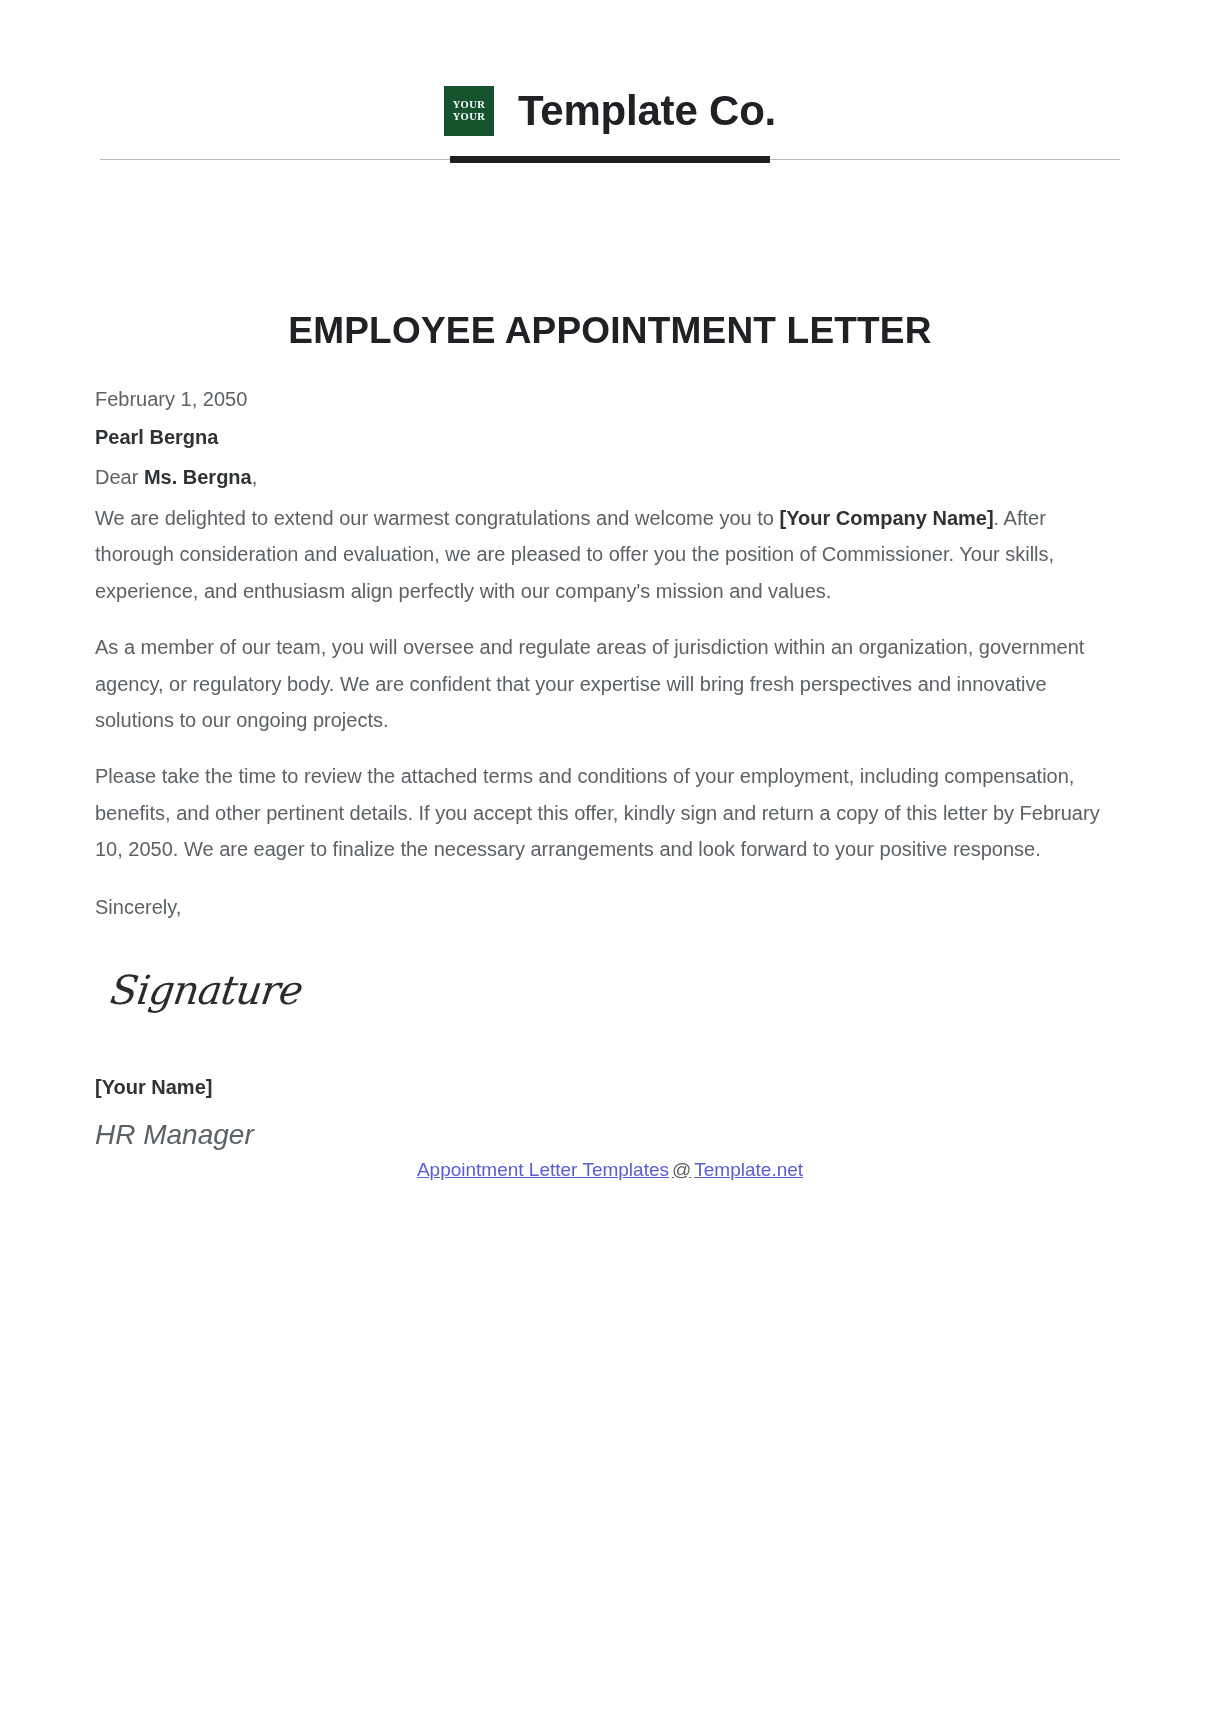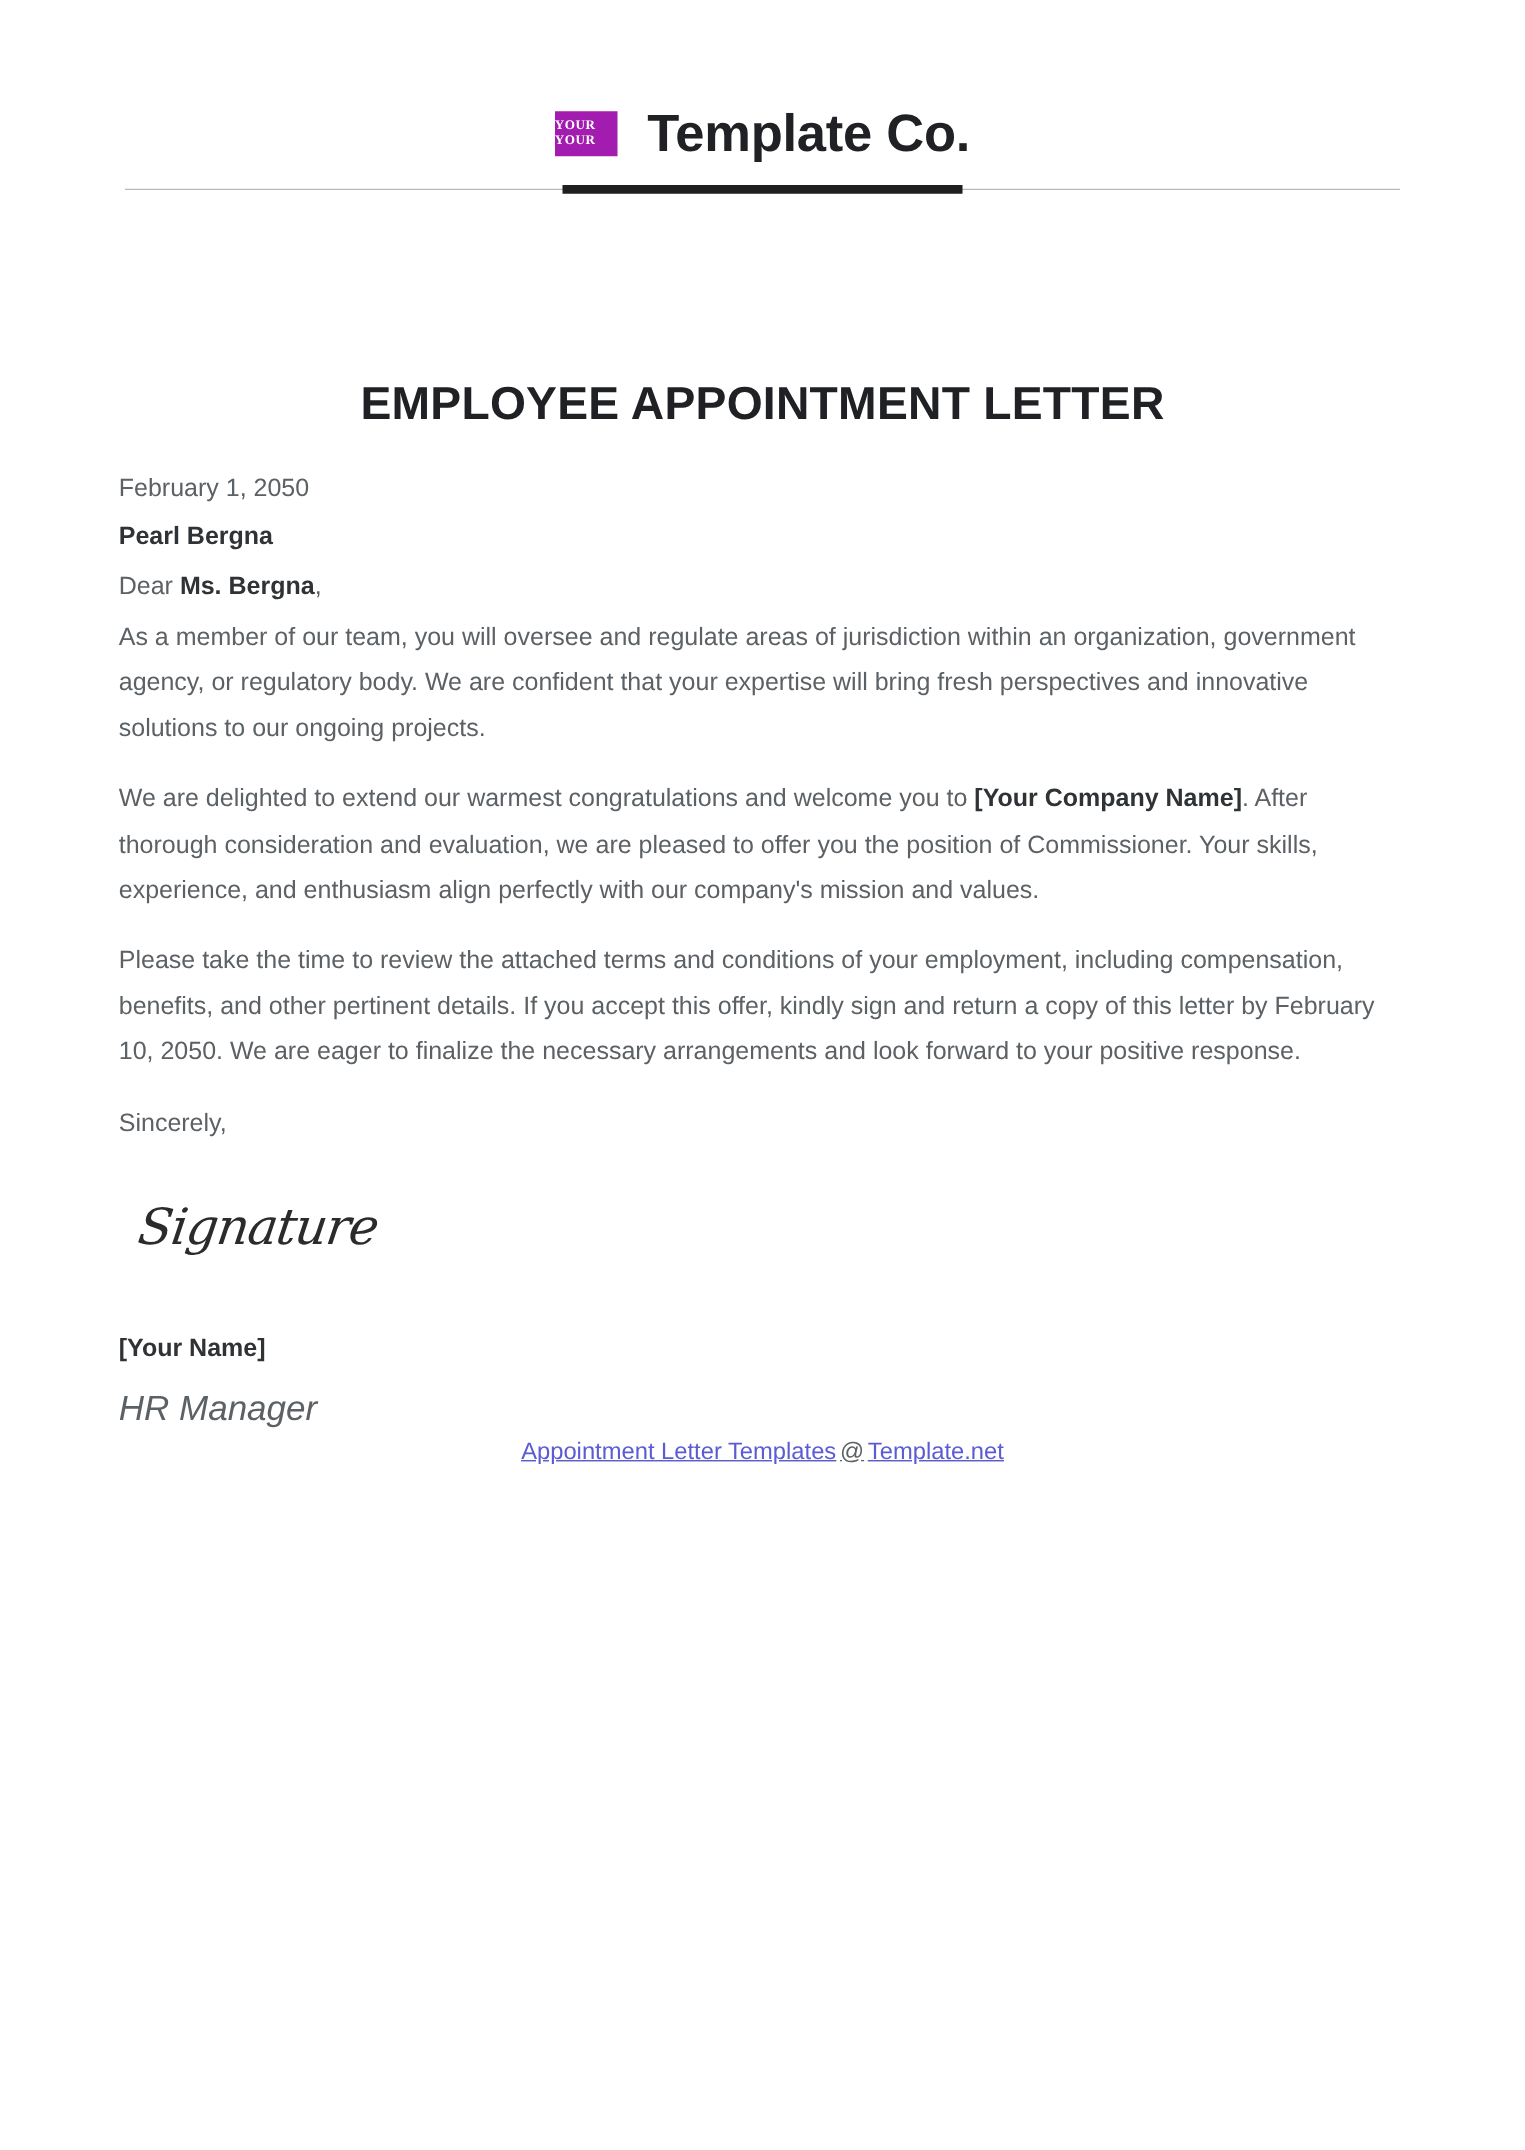--- a/index.html
+++ b/index.html
@@ -26,25 +26,25 @@
   
   .letterhead {
     padding-top: 86px;
     display: flex;
     align-items: center;
     justify-content: center;
     gap: 24px;
   }
   .logo-box {
     width: 50px;
-    height: 36px;
-    background: #a21caf;
+    height: 50px;
+    background: #14532d;
     display: flex;
     flex-direction: column;
-    align-items: flex-start;
+    align-items: center;
     justify-content: center;
     line-height: 1.18;
   }
   .logo-line {
     color: #ffffff;
     font-family: "Liberation Serif", serif;
     font-size: 10.5px;
     font-weight: 700;
     letter-spacing: 0.4px;
   }
@@ -221,26 +221,26 @@
 
     <div class="meta-date">February 1, 2050</div>
 
     <div class="meta-bold">Pearl Bergna</div>
 
 
     <div class="salutation">
       <span>Dear </span><b>Ms. Bergna</b><span>,</span>
     </div>
 
-    <p class="para">As a member of our team, you will oversee and regulate areas of jurisdiction within an organization, government agency, or regulatory body. We are confident that your expertise will bring fresh perspectives and innovative solutions to our ongoing projects.</p>
-
     <p class="para">
       <span>We are delighted to extend our warmest congratulations and welcome you to </span><b>[Your Company Name]</b><span>. After thorough consideration and evaluation, we are pleased to offer you the position of Commissioner. Your skills, experience, and enthusiasm align perfectly with our company's mission and values.</span>
     </p>
 
+    <p class="para">As a member of our team, you will oversee and regulate areas of jurisdiction within an organization, government agency, or regulatory body. We are confident that your expertise will bring fresh perspectives and innovative solutions to our ongoing projects.</p>
+
     <p class="para">Please take the time to review the attached terms and conditions of your employment, including compensation, benefits, and other pertinent details. If you accept this offer, kindly sign and return a copy of this letter by February 10, 2050. We are eager to finalize the necessary arrangements and look forward to your positive response.</p>
 
     <div class="closing">Sincerely,</div>
 
     <div class="signature">Signature</div>
 
     <div class="signer-name">[Your Name]</div>
 
     <div class="signer-title">HR Manager</div>
 

